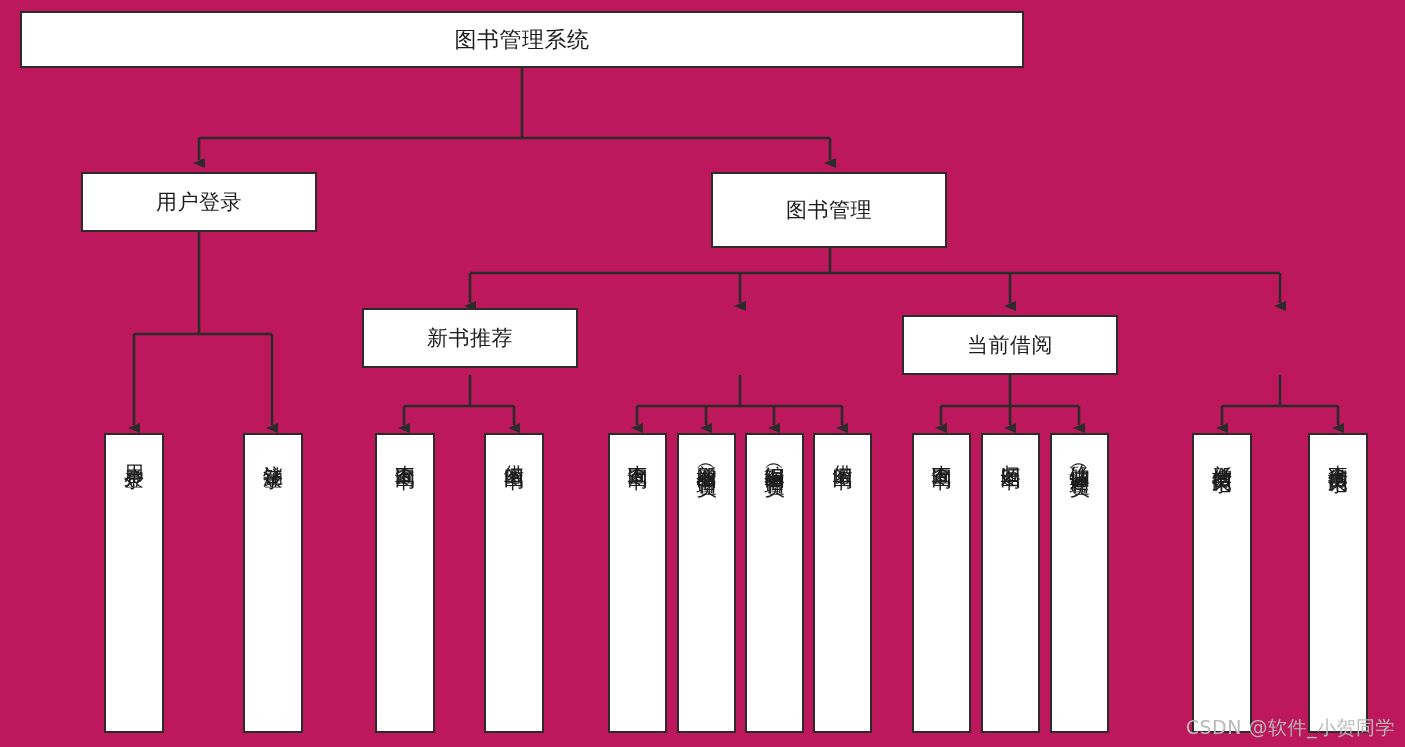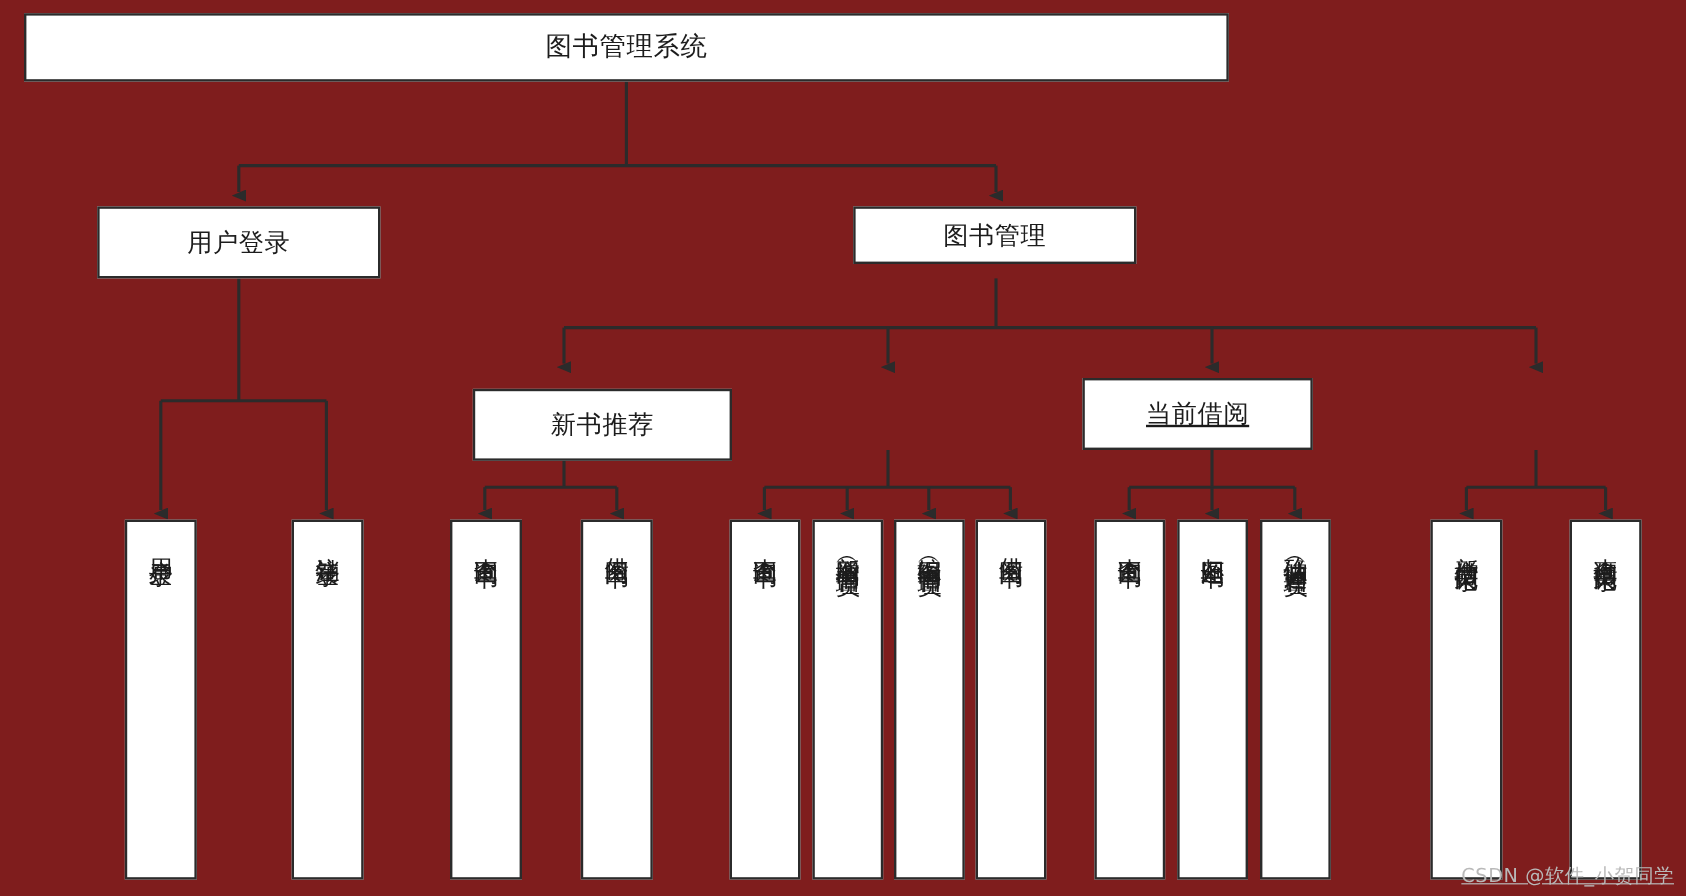--- a/index.html
+++ b/index.html
@@ -5,21 +5,21 @@
 <style>
   html,body{margin:0;padding:0;background:#ffffff;}
   body{
     font-family:"DejaVu Sans","Liberation Sans",sans-serif;
     color:#1a1a1a;
   }
   #canvas{
     position:relative;
     width:1405px;
     height:747px;
-    background:#7f1d1d;
+    background:#be185d;
     overflow:hidden;
   }
   svg#edges{
     position:absolute;
     left:0; top:0;
     width:1405px;
     height:747px;
     pointer-events:none;
   }
   .node{
@@ -51,26 +51,25 @@
     font-size:20px;
     line-height:1.45;
     letter-spacing:2px;
     white-space:nowrap;
   }
   .node.root .lbl{ font-size:22px; }
   #watermark{
     position:absolute;
     right:10px;
     bottom:6px;
-    font-size:16px;
+    font-size:19px;
     color:#b9b9b9;
     letter-spacing:0.5px;
     z-index:5;
     white-space:nowrap;
-    text-decoration:underline;
   }
 </style>
 </head>
 <body>
 
 <div id="canvas">
 
   <svg id="edges" viewBox="0 0 1405 747">
     <defs>
       <marker id="arw" markerWidth="10" markerHeight="12" refX="2" refY="6" orient="auto" markerUnits="userSpaceOnUse">
@@ -122,28 +121,28 @@
     </g>
   </svg>
 
   <div class="node root" style="left:20px; top:11px; width:1004px; height:57px;">
     <span class="lbl">图书管理系统</span>
   </div>
 
   <div class="node" style="left:81px; top:172px; width:236px; height:60px;">
     <span class="lbl">用户登录</span>
   </div>
-  <div class="node" style="left:711px; top:172px; width:236px; height:48px;">
+  <div class="node" style="left:711px; top:172px; width:236px; height:76px;">
     <span class="lbl">图书管理</span>
   </div>
 
-  <div class="node" style="left:362px; top:324px; width:216px; height:60px;margin-left:32px;">
+  <div class="node" style="left:362px; top:308px; width:216px; height:60px;">
     <span class="lbl">新书推荐</span>
   </div>
-  <div class="node" style="left:902px; top:315px; width:192px; height:60px;text-decoration:underline;">
+  <div class="node" style="left:902px; top:315px; width:216px; height:60px;">
     <span class="lbl">当前借阅</span>
   </div>
 
   <div class="node vert" style="left:104px; top:433px; width:60px; height:300px;">
     <span class="lbl">用户登录</span>
   </div>
   <div class="node vert" style="left:243px; top:433px; width:60px; height:300px;">
     <span class="lbl">注销登录</span>
   </div>
 

